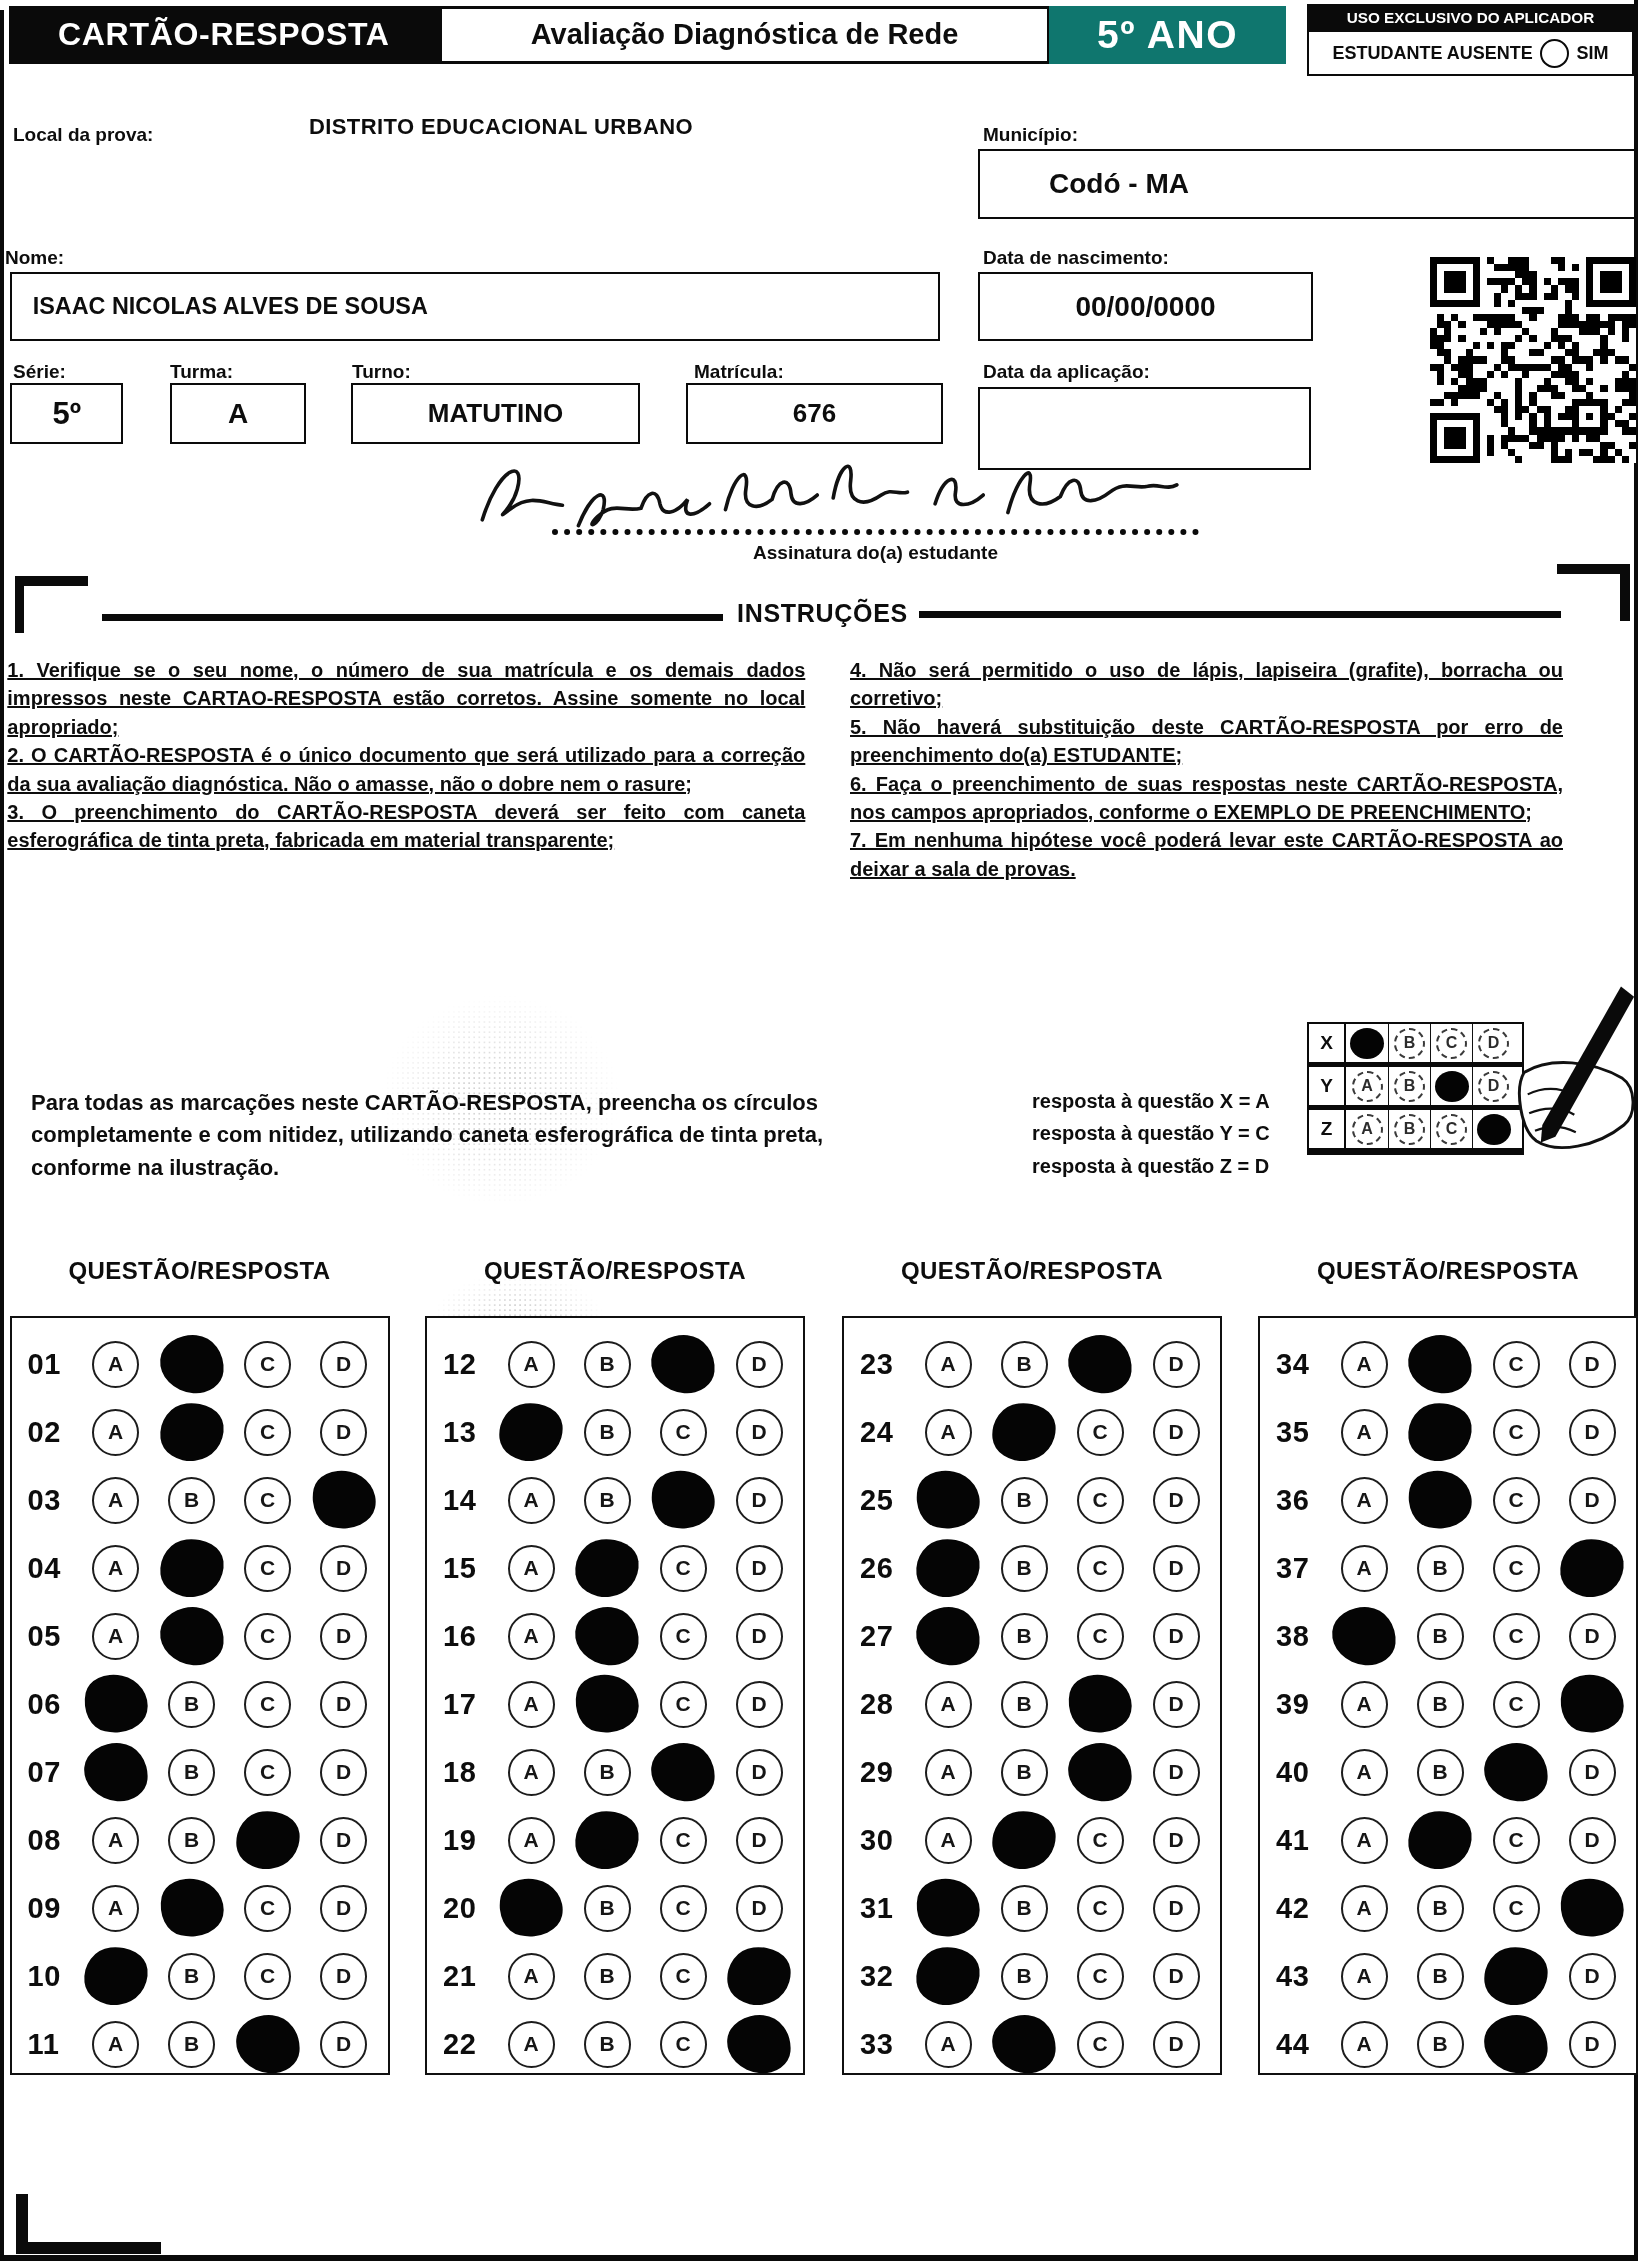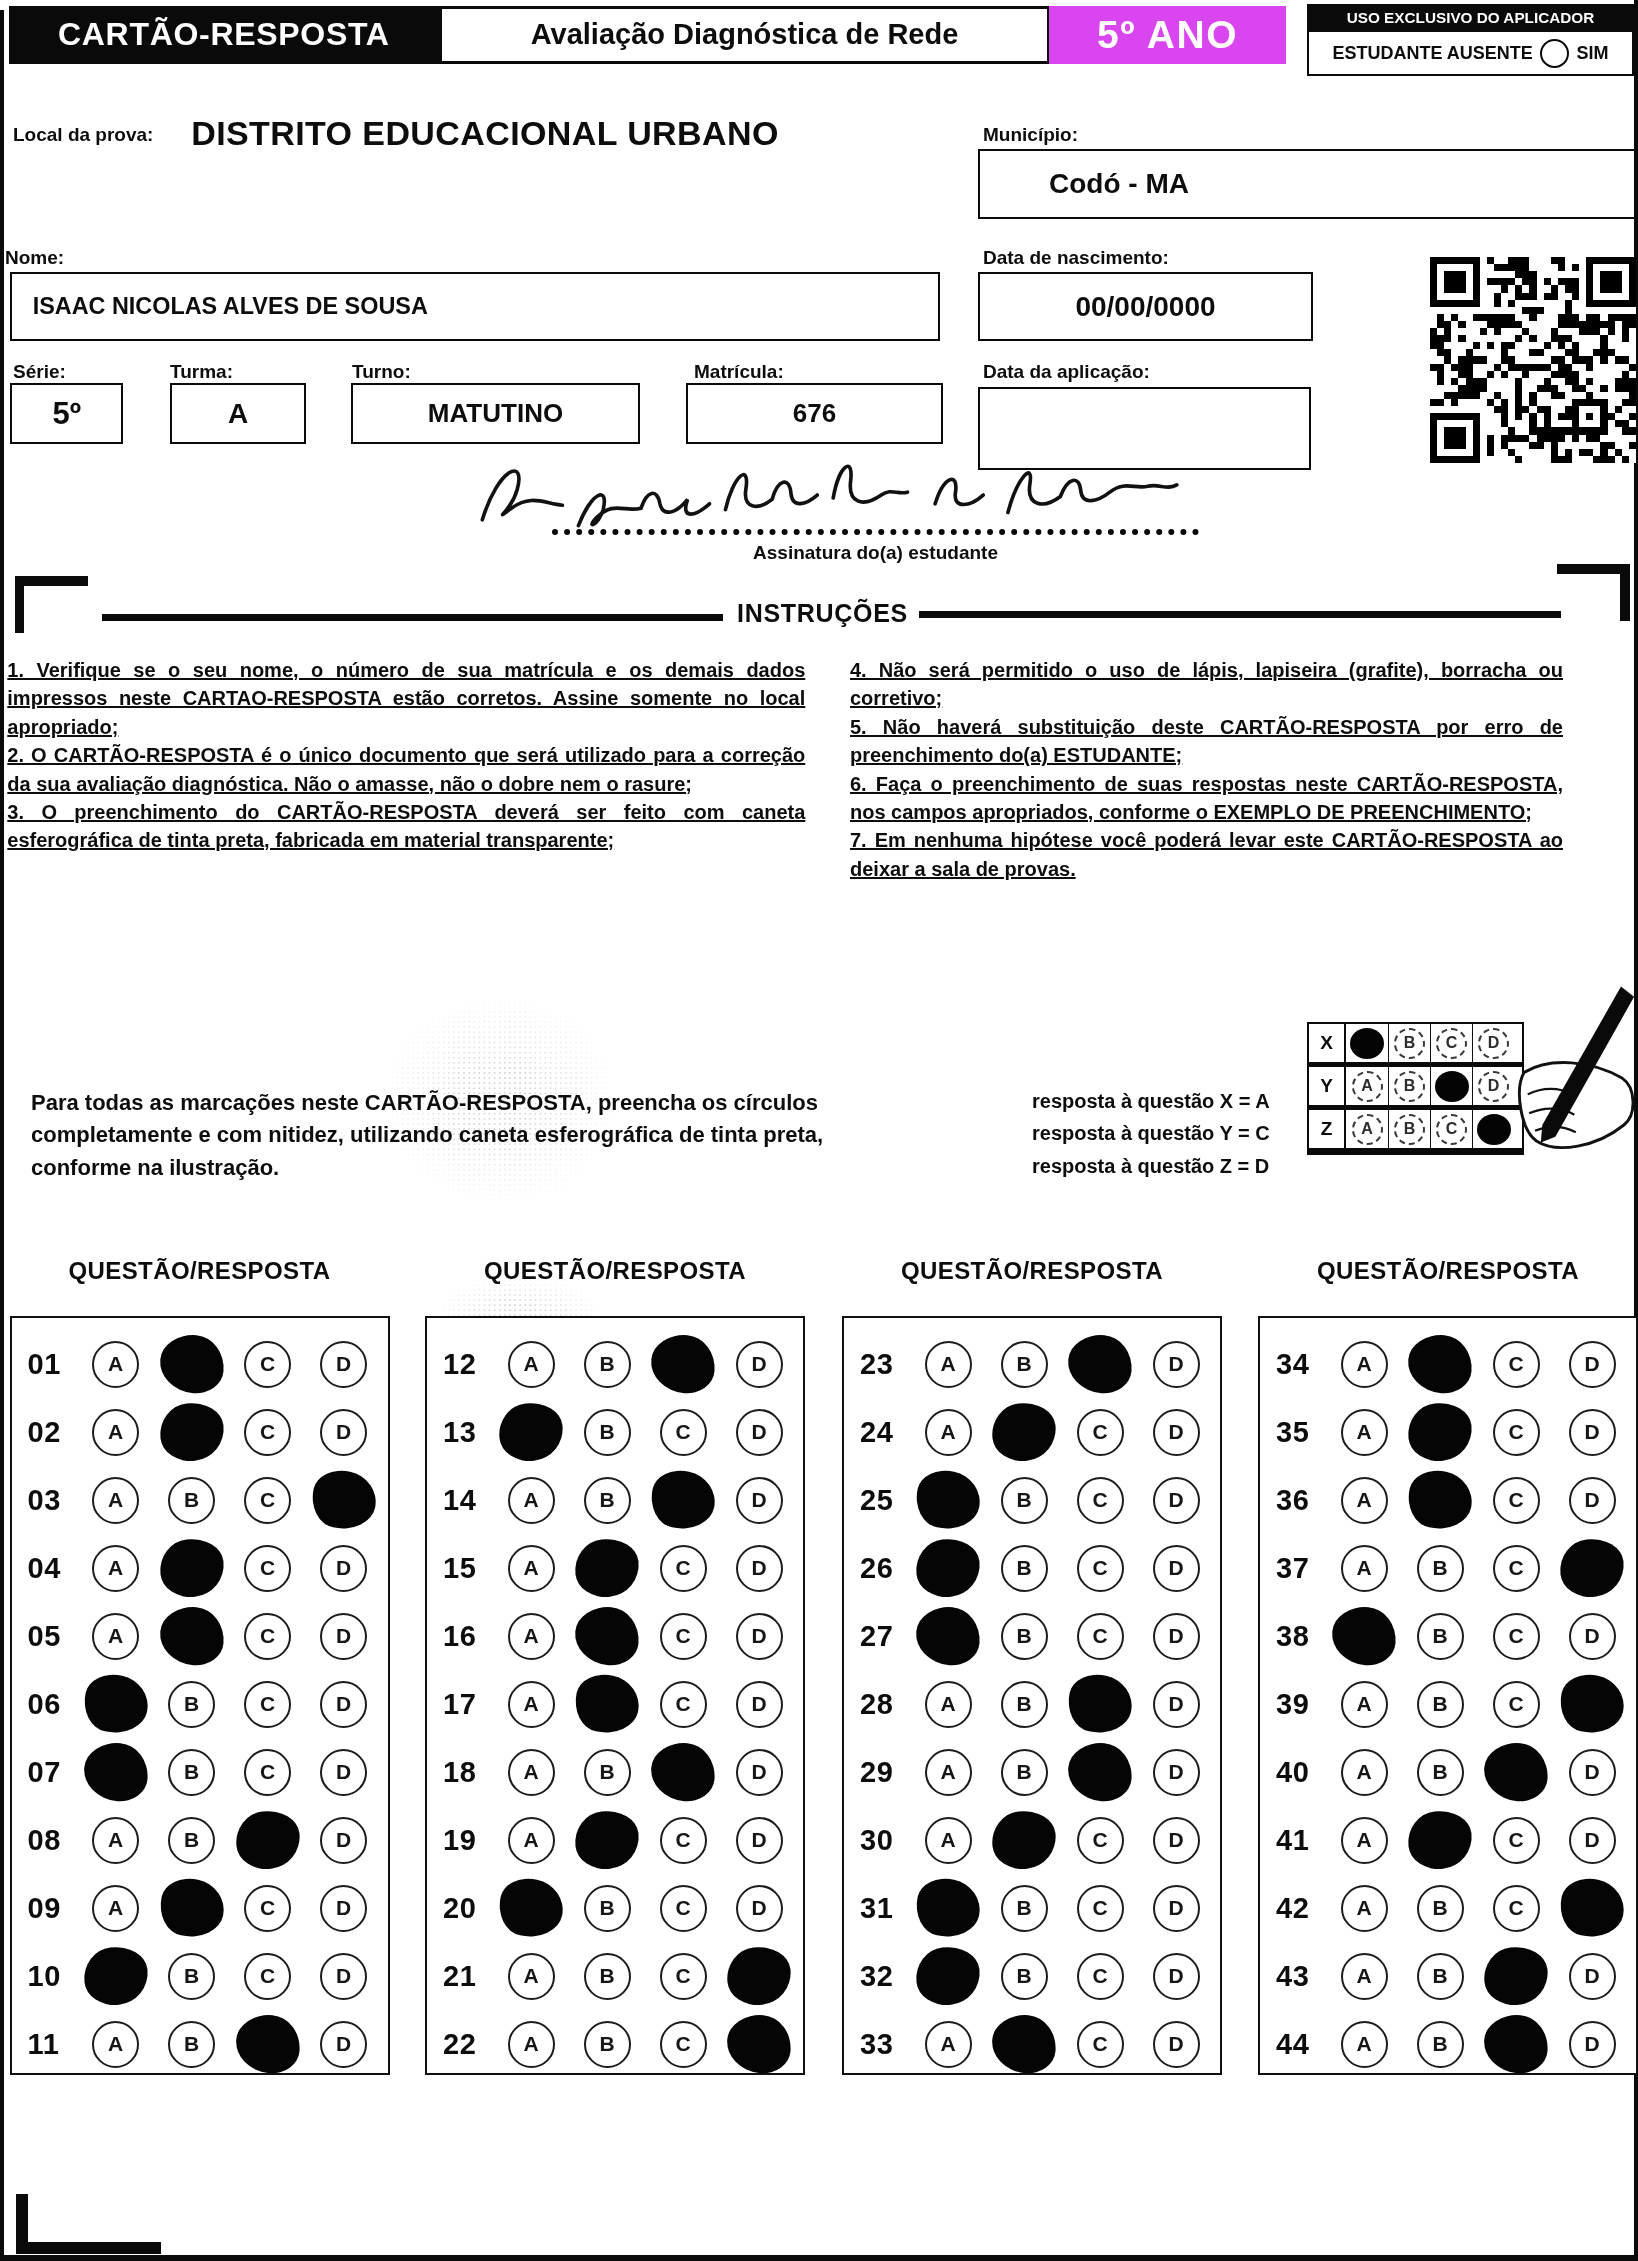--- a/index.html
+++ b/index.html
@@ -9,33 +9,33 @@
   .center{display:flex;align-items:center;justify-content:center;}
 
   
   .edge,.regmark{position:absolute;background:#0a0a0a;}
 
   
   .h-title{position:absolute;left:8.8px;top:5.8px;width:430px;height:58px;background:#0a0a0a;color:#fff;
            font-weight:bold;font-size:32px;letter-spacing:0.7px;}
   .h-sub{position:absolute;left:439px;top:5.8px;width:611px;height:58px;background:#fff;
          border:3.7px solid #0a0a0a;box-sizing:border-box;font-weight:bold;font-size:29px;}
-  .h-grade{position:absolute;left:1049px;top:5.8px;width:237px;height:58px;background:#d946ef;color:#fff;
+  .h-grade{position:absolute;left:1049px;top:5.8px;width:237px;height:58px;background:#0f766e;color:#fff;
            font-weight:bold;font-size:39px;letter-spacing:1.5px;}
   .apl{position:absolute;left:1307px;top:4.4px;width:327px;height:75px;}
   .apl-title{height:28px;background:#0a0a0a;color:#fff;font-weight:bold;font-size:15.3px;}
   .apl-body{height:42px;border:2.2px solid #0a0a0a;border-top:none;font-weight:bold;font-size:18px;gap:7.3px;}
   .apl-circle{width:25px;height:25px;border:2.2px solid #0a0a0a;border-radius:50%;background:#fff;}
 
   
   .lbl{position:absolute;font-weight:bold;font-size:19px;}
   .fbox{position:absolute;border:2.9px solid #0a0a0a;box-sizing:border-box;background:#fff;
         display:flex;align-items:center;font-weight:bold;}
-  .district{position:absolute;left:116px;top:114px;width:738px;text-align:center;
-            font-weight:bold;font-size:34px;letter-spacing:0.4px;}
+  .district{position:absolute;left:132px;top:114px;width:738px;text-align:center;
+            font-weight:bold;font-size:22px;letter-spacing:0.4px;}
 
   
   .sig-dots{position:absolute;left:552px;top:529px;width:647px;border-top:6.6px dotted #0a0a0a;}
   .sig-cap{position:absolute;left:552px;top:542px;width:647px;text-align:center;font-weight:bold;font-size:19px;}
 
   
   .i-title{position:absolute;left:724px;top:599px;width:197px;text-align:center;
            font-weight:bold;font-size:25px;letter-spacing:0.7px;}
   .i-line{position:absolute;height:7.3px;background:#0a0a0a;}
   .inst{position:absolute;font-size:20px;font-weight:bold;text-align:justify;line-height:1.42;text-decoration:underline;}

